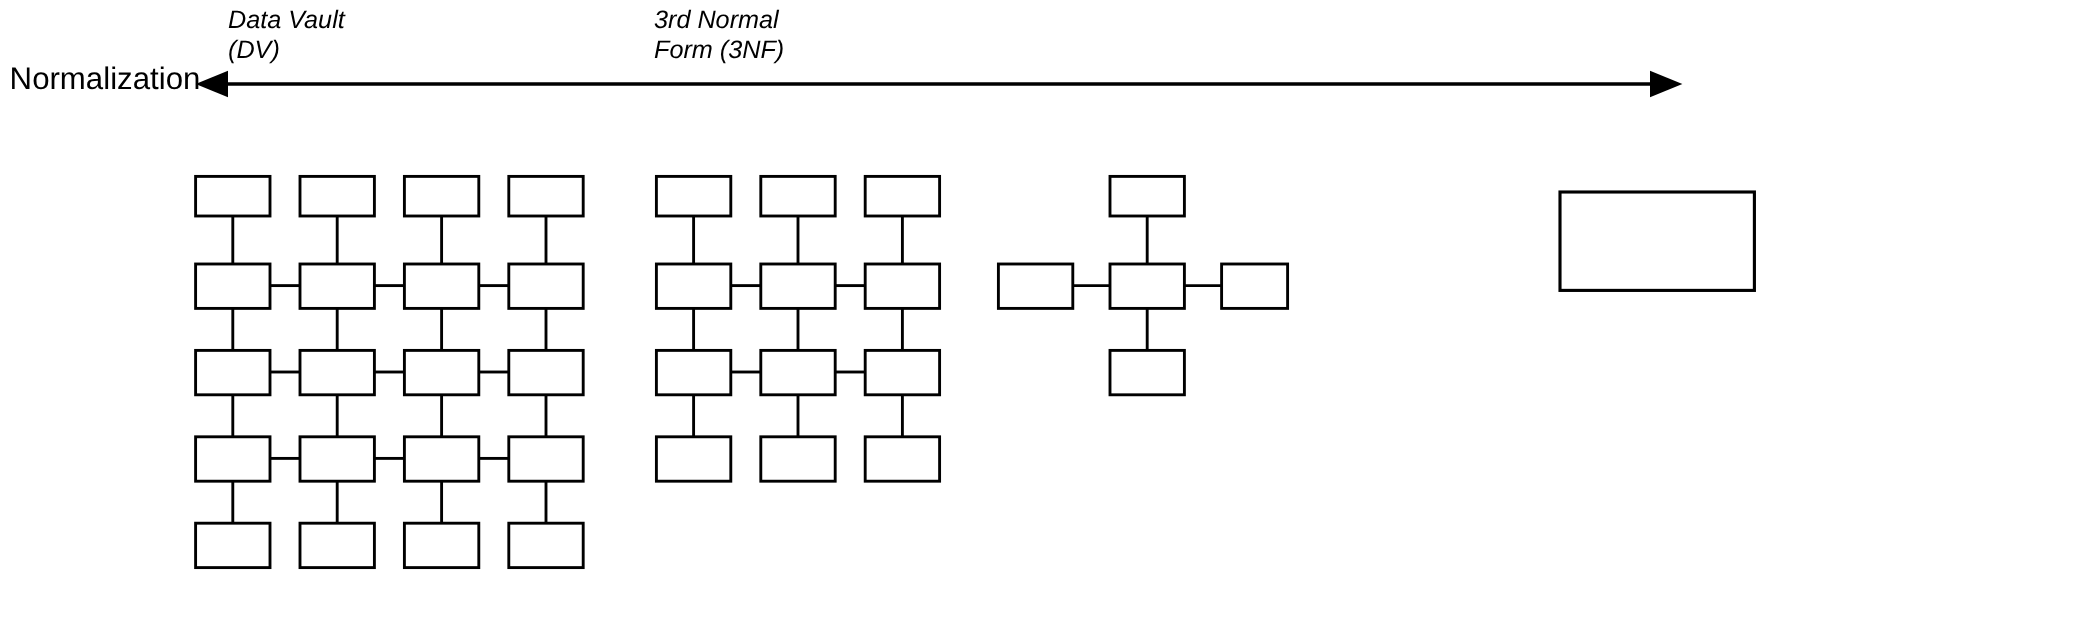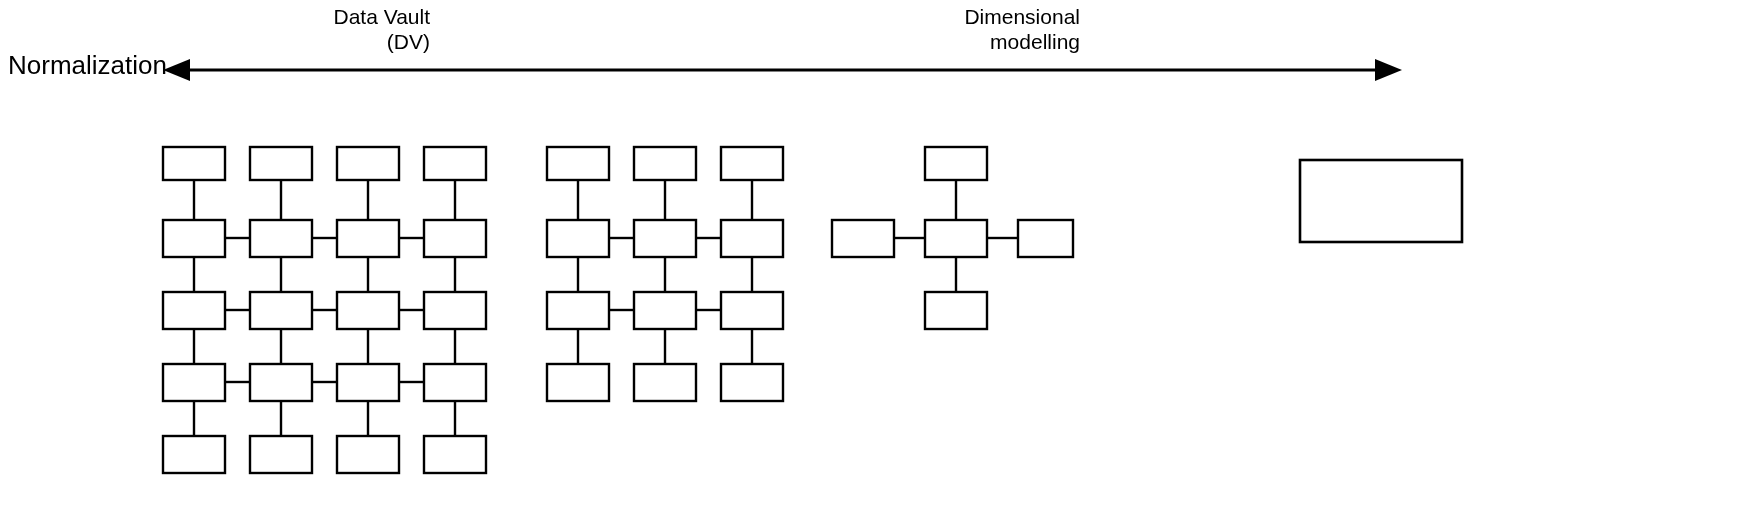--- a/index.html
+++ b/index.html
@@ -25,26 +25,27 @@
     font-size: 26px;
     line-height: 25px;
     white-space: nowrap;
     color: #000;
   }
   #label-normalization { left: 8px; top: 53px; }
   #label-denormalization { left: 1407px; top: 53px; }
 
   .col-title {
     position: absolute;
-    text-align: right;
+    text-align: left;
     font-size: 21px;
     line-height: 25px;
     color: #000;
     white-space: pre-line;
     top: 4px;
+    font-style: italic;
   }
   #title-dv   { left: 190px; width: 240px; }
   #title-3nf  { left: 545px; width: 240px; }
   #title-dim  { left: 830px; width: 250px; }
   #title-obt  { left: 1262px; width: 240px; }
 
   svg.diagram {
     position: absolute;
     left: 0;
     top: 0;
@@ -77,23 +78,23 @@
 <body>
 
 <div id="stage">
 
   <div class="axis-label" id="label-normalization">Normalization</div>
 
 
   <div class="col-title" id="title-dv">Data Vault
 (DV)</div>
 
-
-  <div class="col-title" id="title-dim">Dimensional
-modelling</div>
+  <div class="col-title" id="title-3nf">3rd Normal
+Form (3NF)</div>
+
 
 
   <svg class="diagram" viewBox="0 0 1742 524">
 
     <g>
       <line class="axis-line" x1="178" y1="70" x2="1390" y2="70"></line>
       <polygon class="axis-head" points="163,70 190,59 190,81"></polygon>
       <polygon class="axis-head" points="1402,70 1375,59 1375,81"></polygon>
     </g>
 

